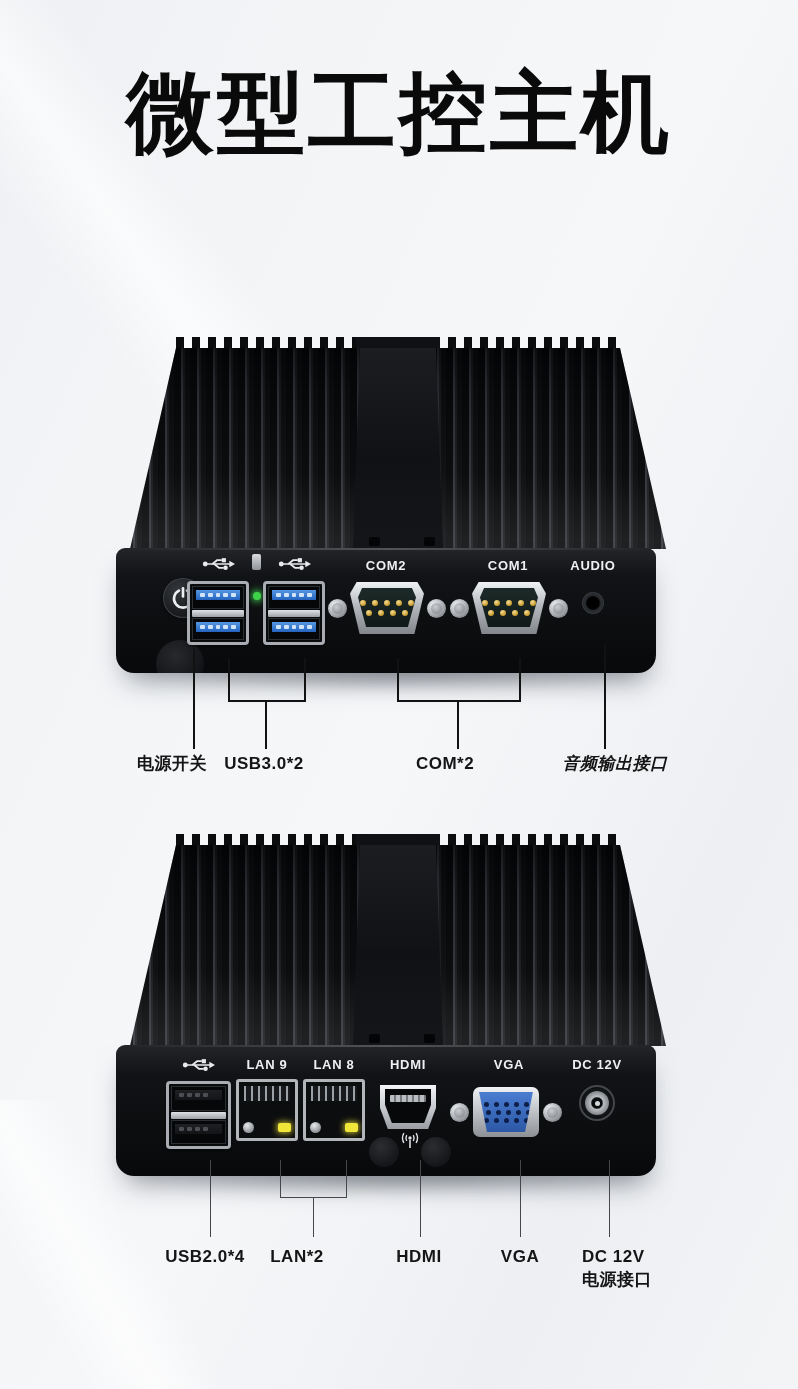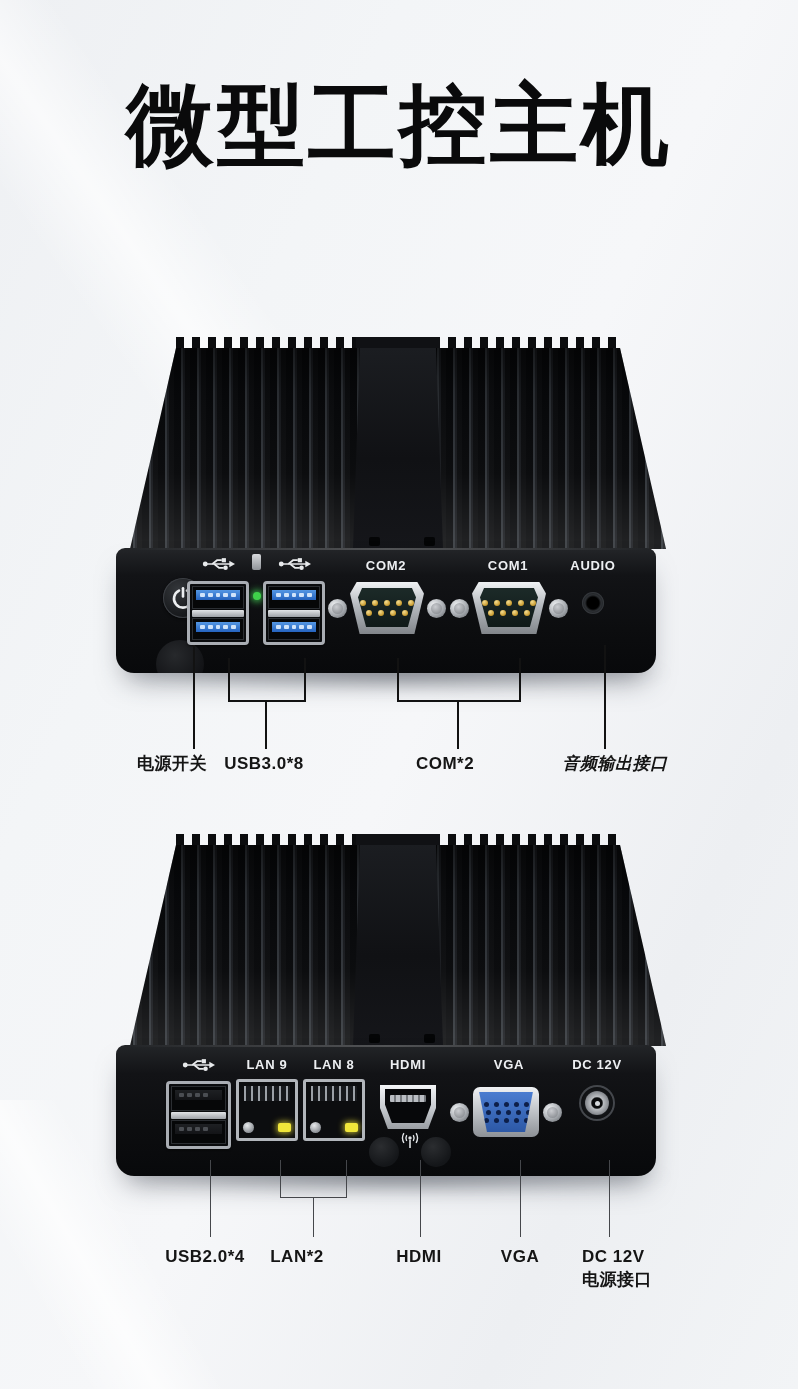--- a/index.html
+++ b/index.html
@@ -6,21 +6,21 @@
   .stage{
     position:relative;width:798px;height:1389px;overflow:hidden;
     font-family:"Liberation Sans","DejaVu Sans",sans-serif;
     background:linear-gradient(115deg,#eef0f3 0%,#f3f5f7 28%,#f6f7f9 52%,#edeff2 78%,#f2f4f6 100%);
   }
   .abs{position:absolute;}
   .streak{position:absolute;pointer-events:none;}
 
   
   .page-title{
-    position:absolute;top:74px;left:0;right:0;text-align:center;
+    position:absolute;top:62px;left:0;right:0;text-align:center;
     font-size:88px;font-weight:900;letter-spacing:3px;color:#0a0a0b;line-height:1.15;
   }
   .badge{
     position:absolute;top:195px;left:50%;transform:translateX(-50%);
     width:416px;height:56px;border-radius:31px;
     background:linear-gradient(180deg,#fafdff 0%,#ddecf9 38%,#b3d1ef 78%,#9cc2e9 100%);
     border:3px solid rgba(255,255,255,.95);
     box-shadow:0 8px 18px rgba(120,155,200,.35), inset 0 2px 4px rgba(255,255,255,.8);
     display:flex;align-items:center;justify-content:center;
   }
@@ -329,21 +329,21 @@
   <div class="cl1" style="left:304px;top:658px;width:2px;height:44px;"></div>
   <div class="cl1" style="left:228px;top:700px;width:78px;height:2px;"></div>
   <div class="cl1" style="left:265px;top:702px;width:2px;height:47px;"></div>
   <div class="cl1" style="left:397px;top:658px;width:2px;height:44px;"></div>
   <div class="cl1" style="left:519px;top:658px;width:2px;height:44px;"></div>
   <div class="cl1" style="left:397px;top:700px;width:124px;height:2px;"></div>
   <div class="cl1" style="left:457px;top:702px;width:2px;height:47px;"></div>
   <div class="cl1" style="left:604px;top:645px;width:2px;height:104px;"></div>
 
   <div class="callout-label" style="left:87px;top:753px;">电源开关</div>
-  <div class="callout-label" style="left:179px;top:753px;">USB3.0*8</div>
+  <div class="callout-label" style="left:179px;top:753px;">USB3.0*2</div>
   <div class="callout-label" style="left:360px;top:753px;">COM*2</div>
   <div class="callout-label" style="left:530px;top:753px;font-style:italic;">音频输出接口</div>
 
   <div class="dev-shadow" style="left:118px;top:1158px;width:560px;height:36px;"></div>
 
   <div class="teeth" style="top:834px;"></div>
   <div class="teeth-mask" style="top:834px;"></div>
 
   <div class="heatsink" style="top:845px;">
     <div class="hs-band"></div>

